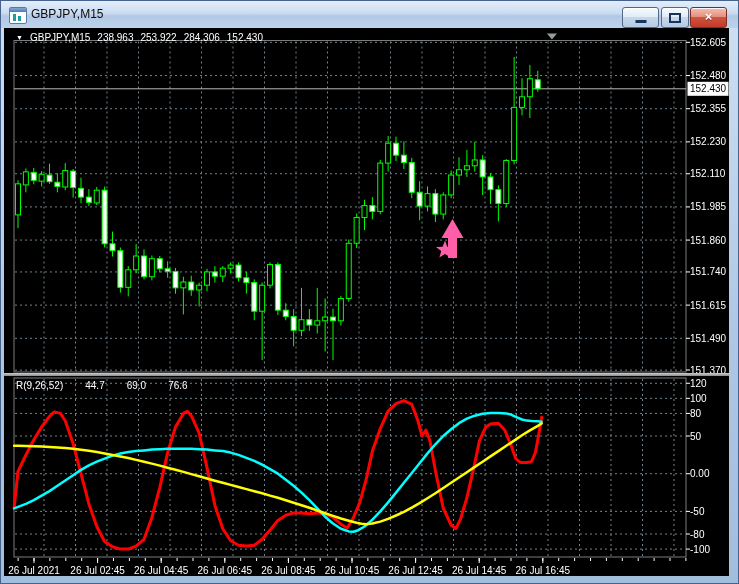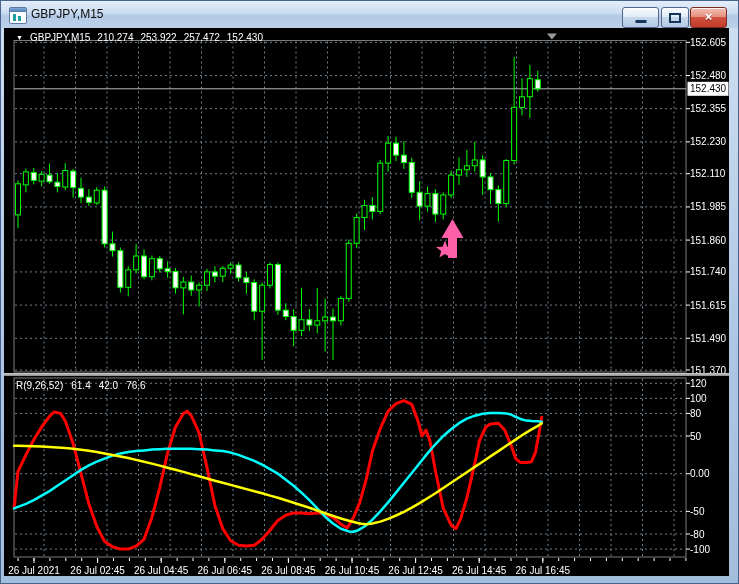--- a/index.html
+++ b/index.html
@@ -22,21 +22,21 @@
     background:linear-gradient(180deg,#f4beb4,#e4927f 45%,#d2523f 50%,#c03a29);}
   .glyph-min{position:absolute;left:50%;transform:translateX(-50%);bottom:4px;width:11px;height:3px;background:#16355b;}
   .glyph-max{position:absolute;left:50%;top:50%;transform:translate(-50%,-50%);width:8px;height:6px;border:2px solid #16355b;background:transparent;}
   .glyph-close{position:absolute;left:0;right:0;top:0;bottom:0;text-align:center;line-height:17px;
     font-size:13px;font-weight:bold;color:#fff;text-shadow:0 1px 1px rgba(0,0,0,.4);}
   .client{position:absolute;left:4px;top:28px;width:725px;height:548px;background:#000;}
   #chart-svg{position:absolute;left:4px;top:28px;}
   .ohlc-header{position:absolute;left:16px;top:32px;display:flex;gap:7px;align-items:center;
     color:#fff;font-size:10px;white-space:nowrap;z-index:5;}
   .collapse{font-size:7px;line-height:10px;color:#fff;}
-  .ind-header{position:absolute;left:16px;top:380px;display:flex;gap:8px;align-items:center;
+  .ind-header{position:absolute;left:16px;top:380px;display:flex;gap:22px;align-items:center;
     color:#fff;font-size:10px;white-space:nowrap;z-index:5;}
   .splitter{position:absolute;left:4px;top:373px;width:725px;height:3px;
     background:linear-gradient(#cfcfcf,#8a8a8a);z-index:4;}
 </style>
 </head>
 <body>
 
 <div class="window">
   <div class="titlebar">
     <span class="app-icon">
@@ -511,27 +511,27 @@
         <line x1="542.8" y1="558" x2="542.8" y2="563" stroke="#fff"></line>
         <text x="542.8" y="574" text-anchor="middle" font-family="&quot;Liberation Sans&quot;,sans-serif" font-size="10px" fill="#FFFFFF">26 Jul 16:45</text>
       </g>
       <rect x="14" y="40.5" width="672" height="331.5" fill="none" pointer-events="all"></rect>
       <rect x="14" y="378" width="672" height="179" fill="none" pointer-events="all"></rect>
     </svg>
 
   <div class="ohlc-header">
     <span class="collapse">▼</span>
     <span>GBPJPY,M15</span>
-    <span>210.274</span>
+    <span>238.963</span>
     <span>253.922</span>
-    <span>257.472</span>
+    <span>284.306</span>
     <span>152.430</span>
   </div>
 
   <div class="splitter"></div>
 
   <div class="ind-header">
     <span>R(9,26,52)</span>
-    <span>61.4</span>
-    <span>42.0</span>
+    <span>44.7</span>
+    <span>69.0</span>
     <span>76.6</span>
   </div>
 </div>
 
 </body></html>

